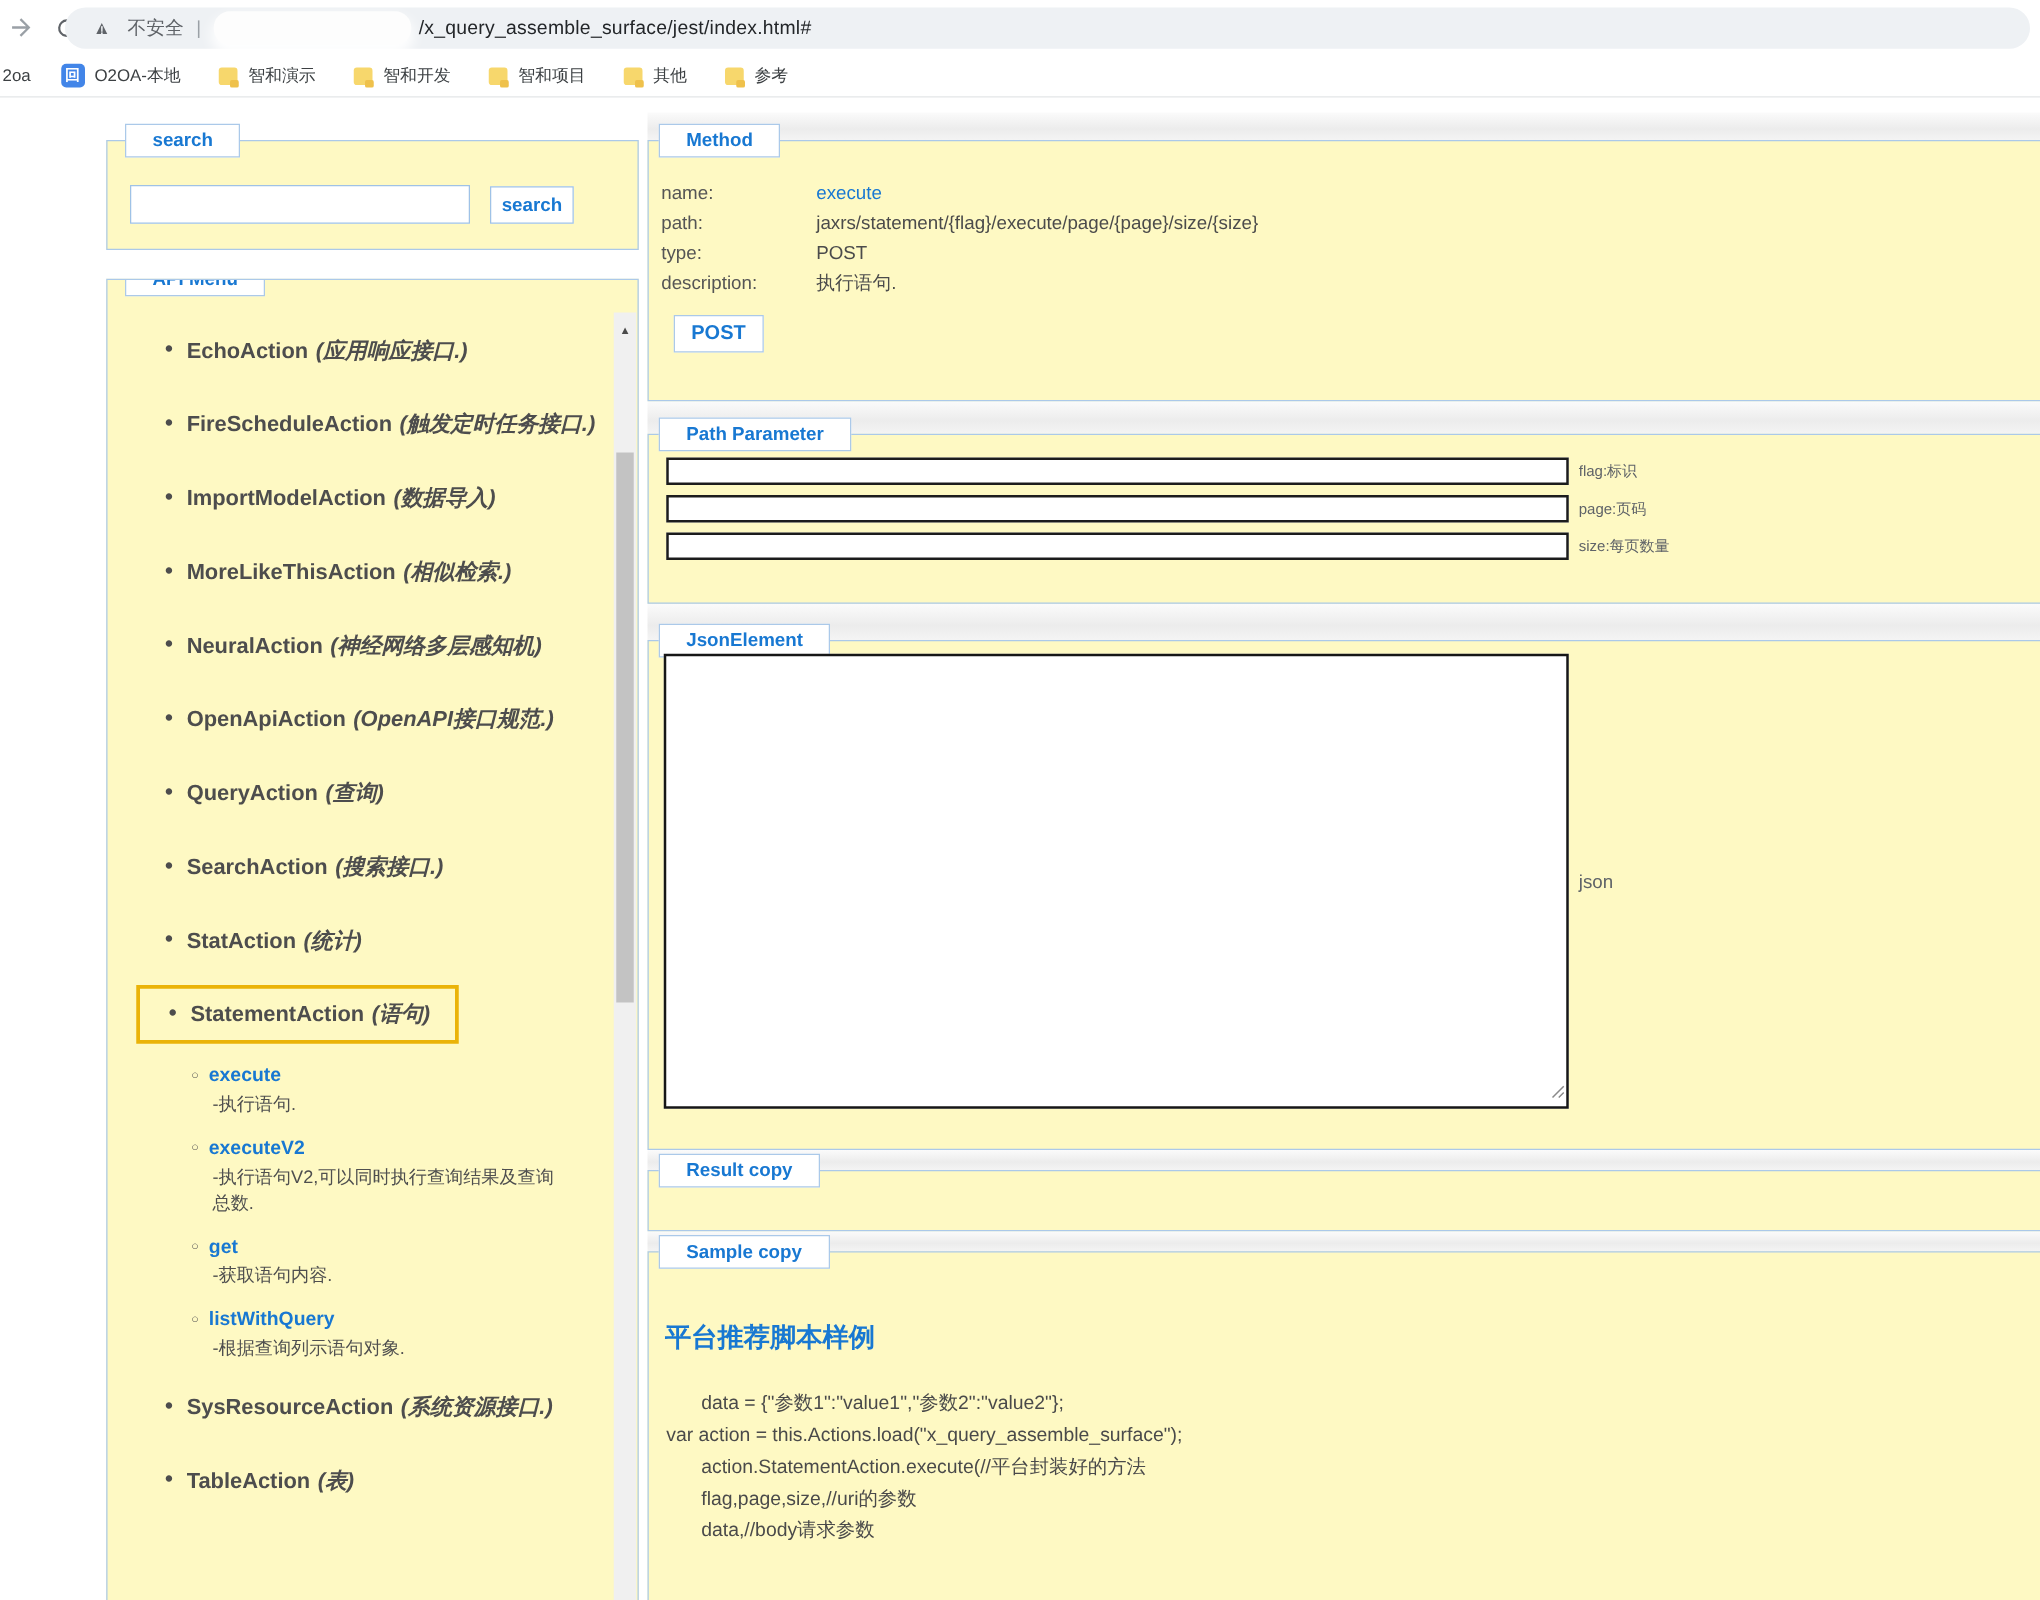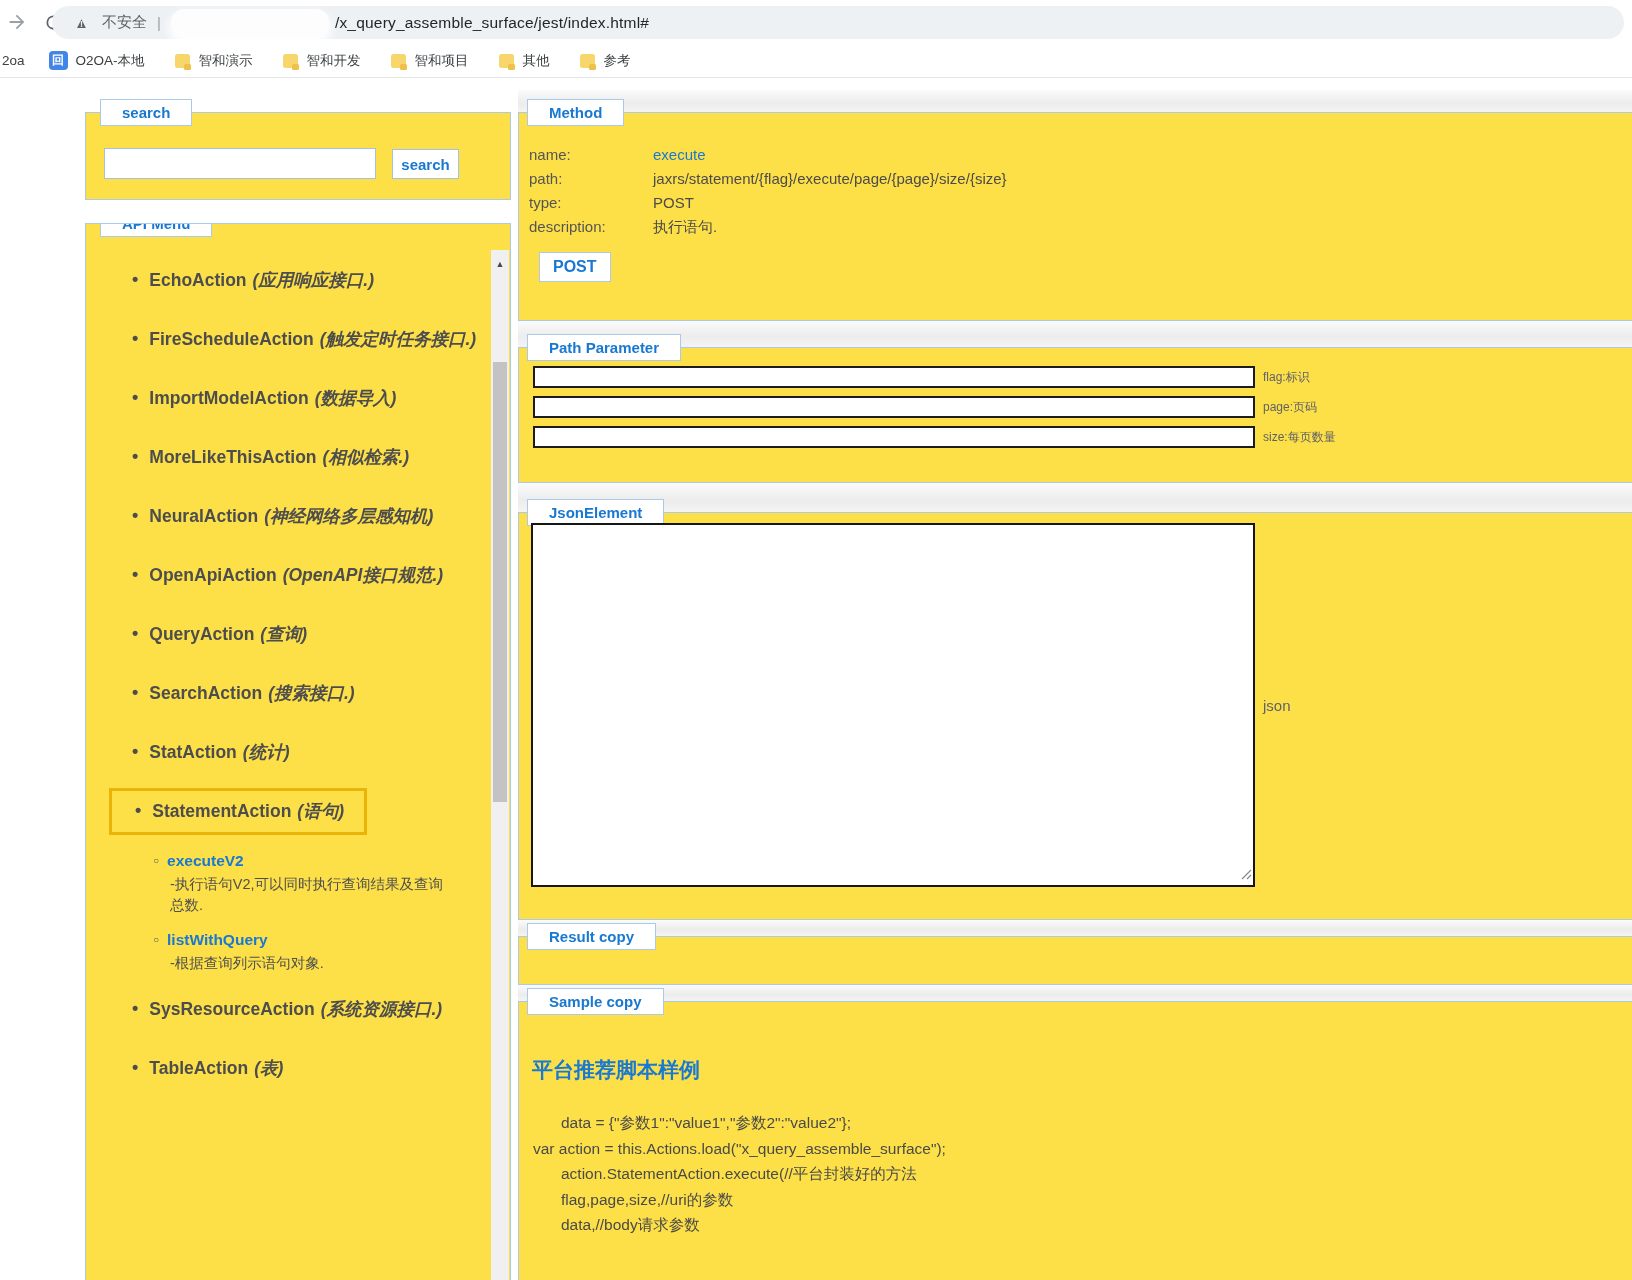--- a/index.html
+++ b/index.html
@@ -29,21 +29,21 @@
   .bm-item { display:inline-flex; align-items:center; margin-right:30px; white-space:nowrap;text-align:center; }
   .bm-partial { margin-left:2px; margin-right:24px; }
   .o2oa-ico { width:19px; height:19px; background:#4285e8; border-radius:4px; color:#fff; font-size:12px;
     display:inline-flex; align-items:center; justify-content:center; margin-right:8px; font-weight:bold; }
   .folder { position:relative; width:15px; height:14px; background:#f7d76c; border-radius:2.5px;
     display:inline-block; margin-right:9px; }
   .folder::after { content:""; position:absolute; right:-1px; bottom:-2px; width:7px; height:6px;
     background:#efc14b; border-radius:1.5px; }
 
   
-  .panel { position:relative; background:#fde047; border:1px solid #abc9e9; }
+  .panel { position:relative; background:#fef9c3; border:1px solid #abc9e9; }
   .legend { position:absolute; top:-14px; background:#fff; border:1px solid #abc9e9;
     color:#1878d2; font-weight:bold; font-size:15px; padding:4px 21px; white-space:nowrap; }
   .band { background:linear-gradient(180deg,#fbfbfb 0%,#ececec 60%,#f4f4f4 100%); }
 
   
   .left-col { position:absolute; left:85px; top:78px; width:426px; }
   .search-panel { margin-top:34px; height:88px; }
   .search-panel .legend { left:14px; }
   .search-input { position:absolute; left:18px; top:35px; width:272px; height:31px;
     border:1px solid #9fc2e6; outline:none; font-size:15px; padding:0 6px; color:#333; }
@@ -167,22 +167,30 @@
     <div class="panel search-panel">
       <div class="legend">search</div>
       <input class="search-input" value="" style="">
       <button class="search-btn">search</button>
     </div>
 
     <div class="panel api-panel">
       <div class="legend">API Menu</div>
       <div class="menu-wrap" id="api-menu-list"><div class="mi"><span class="bullet">•</span><span>EchoAction</span><span class="mdesc">(应用响应接口.)</span></div><div class="mi"><span class="bullet">•</span><span>FireScheduleAction</span><span class="mdesc">(触发定时任务接口.)</span></div><div class="mi"><span class="bullet">•</span><span>ImportModelAction</span><span class="mdesc">(数据导入)</span></div><div class="mi"><span class="bullet">•</span><span>MoreLikeThisAction</span><span class="mdesc">(相似检索.)</span></div><div class="mi"><span class="bullet">•</span><span>NeuralAction</span><span class="mdesc">(神经网络多层感知机)</span></div><div class="mi"><span class="bullet">•</span><span>OpenApiAction</span><span class="mdesc">(OpenAPI接口规范.)</span></div><div class="mi"><span class="bullet">•</span><span>QueryAction</span><span class="mdesc">(查询)</span></div><div class="mi"><span class="bullet">•</span><span>SearchAction</span><span class="mdesc">(搜索接口.)</span></div><div class="mi"><span class="bullet">•</span><span>StatAction</span><span class="mdesc">(统计)</span></div><div class="hl-box"><div class="mi"><span class="bullet">•</span><span>StatementAction</span><span class="mdesc">(语句)</span></div></div><div class="submenu">
             <div class="smi">
+              <div><span class="sbul">○</span><span class="slink">execute</span></div>
+              <div class="sdesc">-执行语句.</div>
+            </div>
+            <div class="smi">
               <div><span class="sbul">○</span><span class="slink">executeV2</span></div>
               <div class="sdesc">-执行语句V2,可以同时执行查询结果及查询总数.</div>
+            </div>
+            <div class="smi">
+              <div><span class="sbul">○</span><span class="slink">get</span></div>
+              <div class="sdesc">-获取语句内容.</div>
             </div>
             <div class="smi">
               <div><span class="sbul">○</span><span class="slink">listWithQuery</span></div>
               <div class="sdesc">-根据查询列示语句对象.</div>
             </div>
           </div><div class="mi"><span class="bullet">•</span><span>SysResourceAction</span><span class="mdesc">(系统资源接口.)</span></div><div class="mi"><span class="bullet">•</span><span>TableAction</span><span class="mdesc">(表)</span></div></div>
       <div class="sbar">
         <div class="sbar-up">▲</div>
         <div class="sbar-thumb"></div>
       </div>

